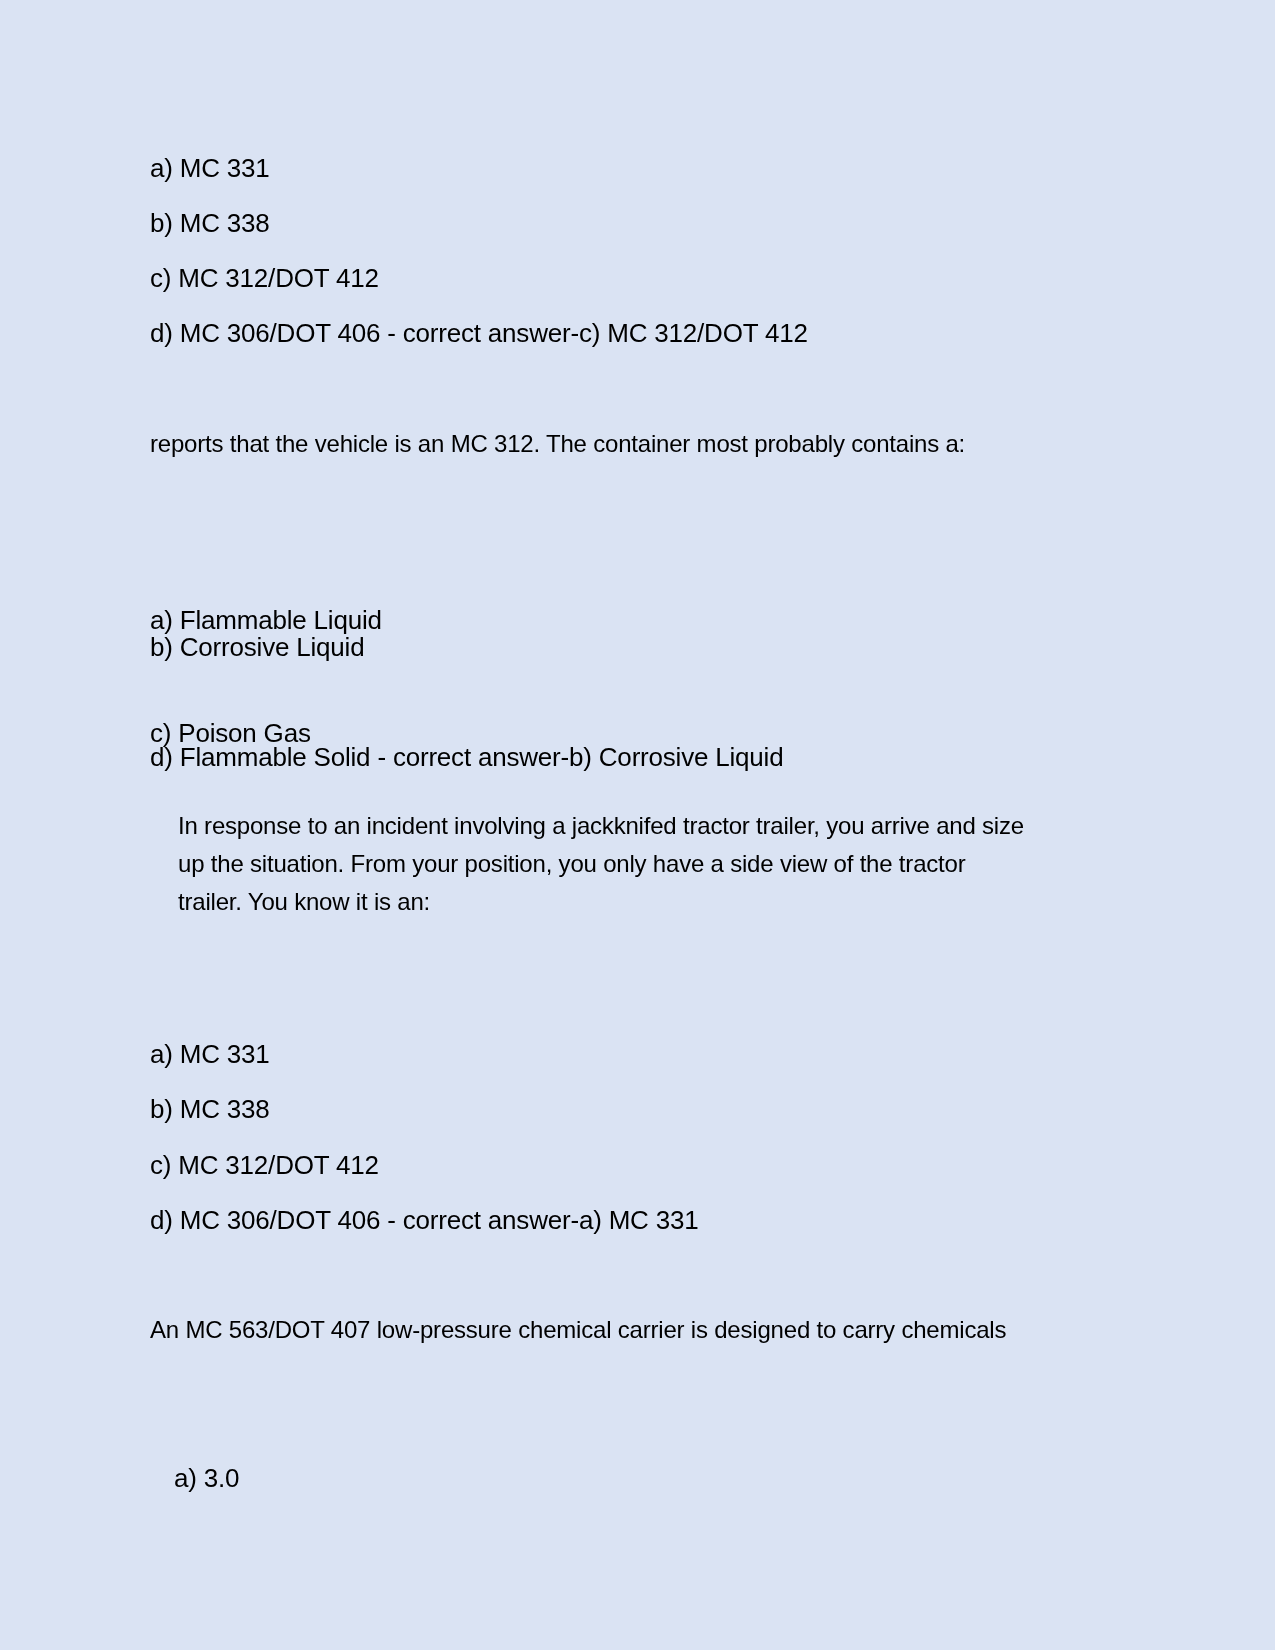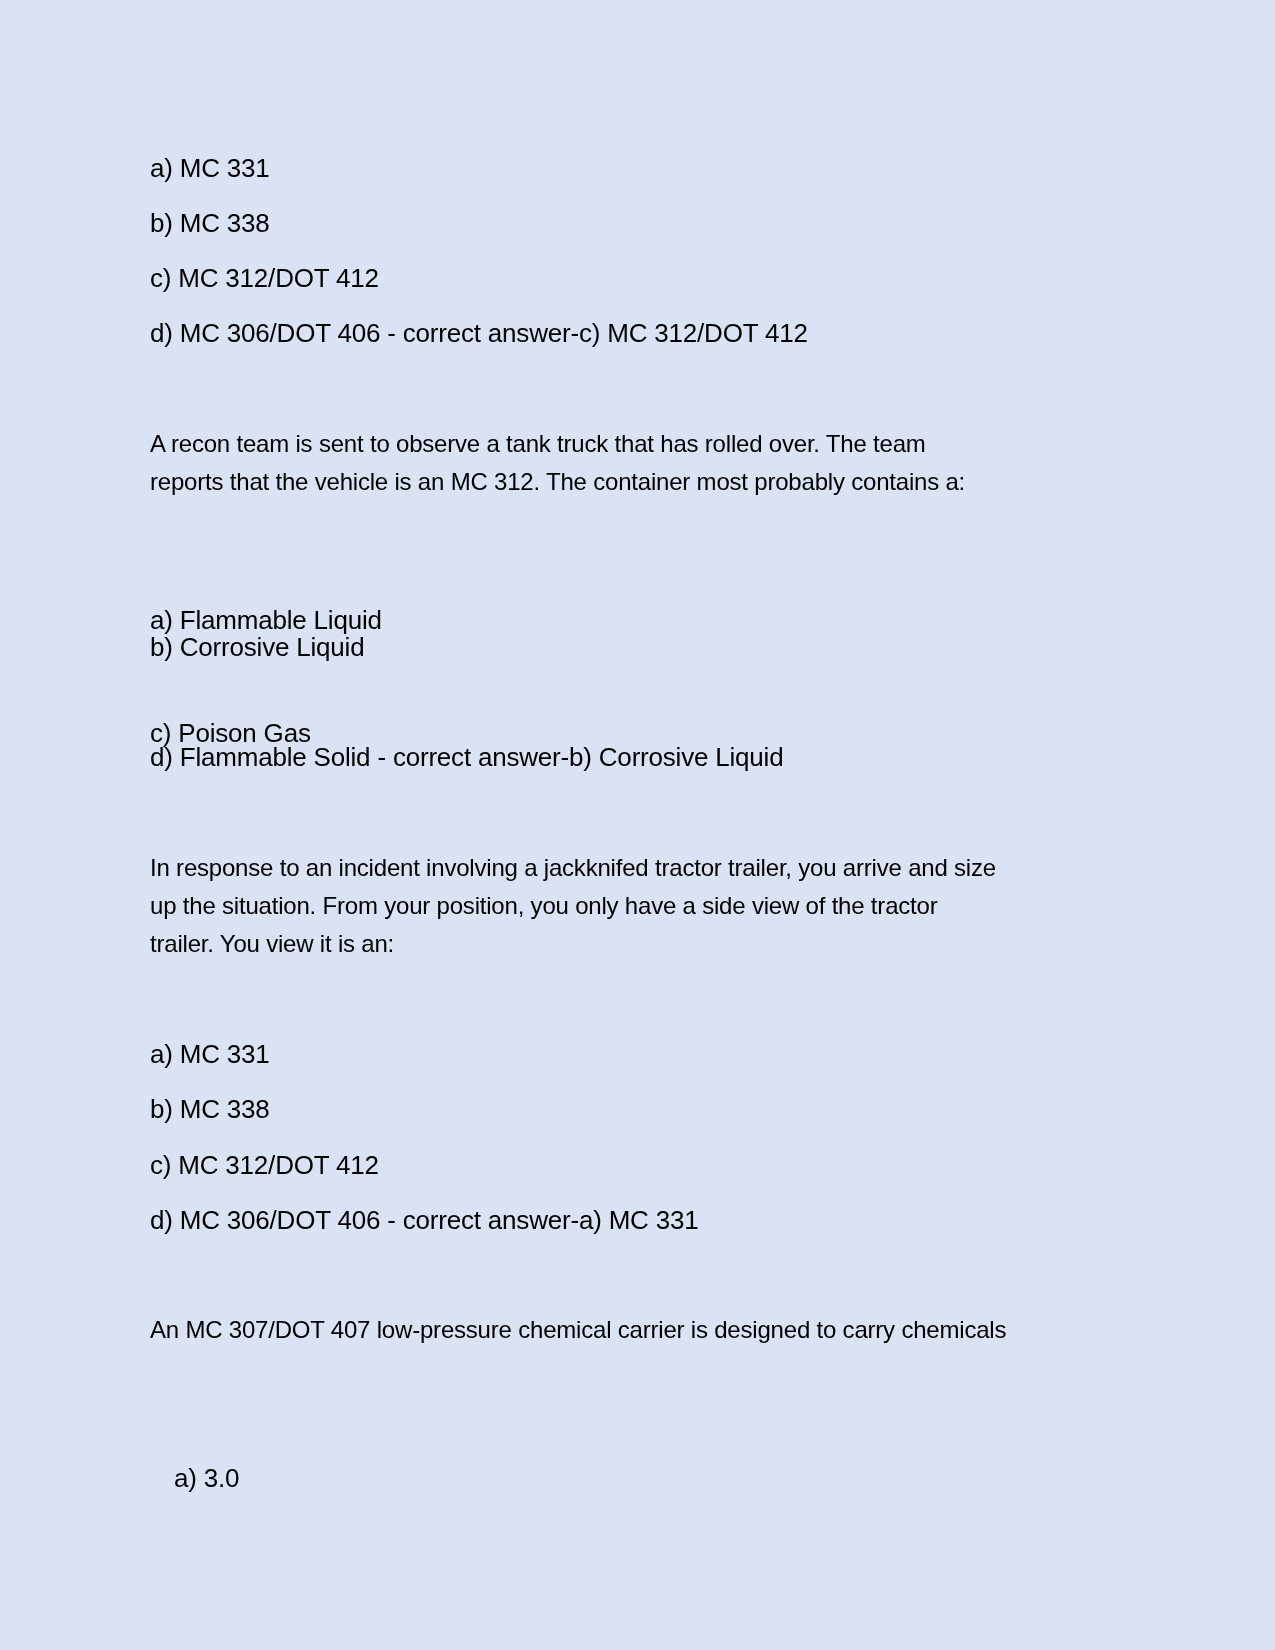--- a/index.html
+++ b/index.html
@@ -58,57 +58,56 @@
     <span>b) MC 338</span>
   </div>
   <div class="line" style="top:259px;">
     <span>c) MC 312/DOT 412</span>
   </div>
   <div class="line" style="top:314px;">
     <span>d) MC 306/DOT 406</span><span class="answer-marker"> - correct answer-</span><span>c) MC 312/DOT 412</span>
   </div>
 
   <div class="para" style="top:425px;">
-    <span class="pl">A recon team is sent to observe a tank truck that has rolled over. The team</span>
     <span class="pl">reports that the vehicle is an MC 312. The container most probably contains a:</span>
   </div>
 
   <div class="line" style="top:573px;margin-top:28px;">
     <span>a) Flammable Liquid</span>
   </div>
   <div class="line" style="top:628px;">
     <span>b) Corrosive Liquid</span>
   </div>
   <div class="line" style="top:714px;">
     <span>c) Poison Gas</span>
   </div>
   <div class="line" style="top:738px;">
     <span>d) Flammable Solid</span><span class="answer-marker"> - correct answer-</span><span>b) Corrosive Liquid</span>
   </div>
 
-  <div class="para" style="top:849px;">
+  <div class="para" style="top:807px;margin-left:28px;">
     <span class="pl">In response to an incident involving a jackknifed tractor trailer, you arrive and size</span>
     <span class="pl">up the situation. From your position, you only have a side view of the tractor</span>
-    <span class="pl">trailer. You view it is an:</span>
+    <span class="pl">trailer. You know it is an:</span>
   </div>
 
   <div class="line" style="top:1035px;">
     <span>a) MC 331</span>
   </div>
   <div class="line" style="top:1090px;">
     <span>b) MC 338</span>
   </div>
   <div class="line" style="top:1146px;">
     <span>c) MC 312/DOT 412</span>
   </div>
   <div class="line" style="top:1201px;">
     <span>d) MC 306/DOT 406</span><span class="answer-marker"> - correct answer-</span><span>a) MC 331</span>
   </div>
 
   <div class="para" style="top:1311px;">
-    <span class="pl">An MC 307/DOT 407 low-pressure chemical carrier is designed to carry chemicals</span>
+    <span class="pl">An MC 563/DOT 407 low-pressure chemical carrier is designed to carry chemicals</span>
   </div>
 
   <div class="line" style="top:1459px;margin-left:24px;">
     <span>a) 3.0</span>
   </div>
 
 </div>
 
 </body></html>

